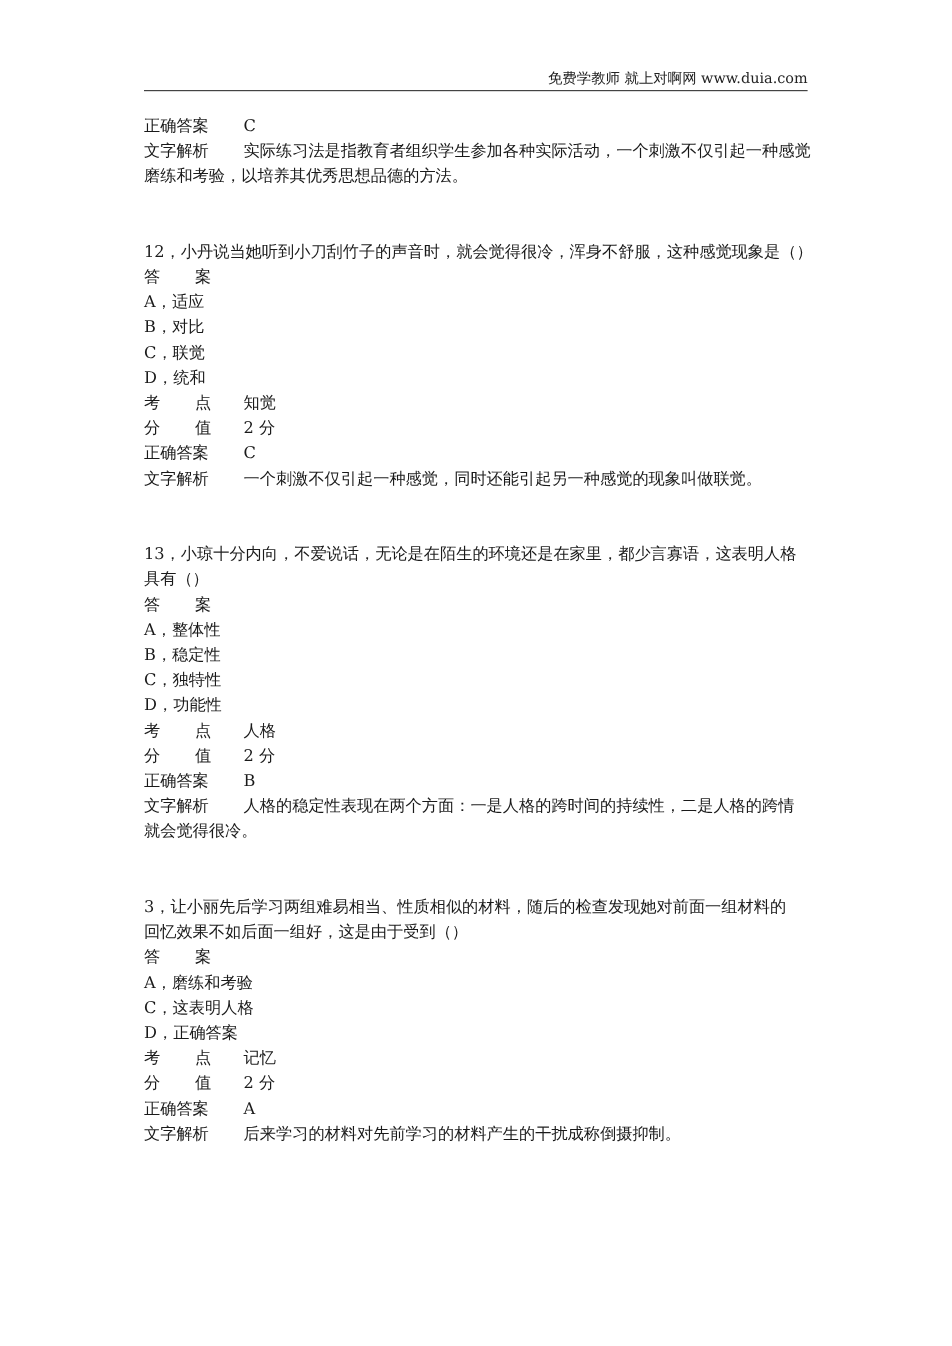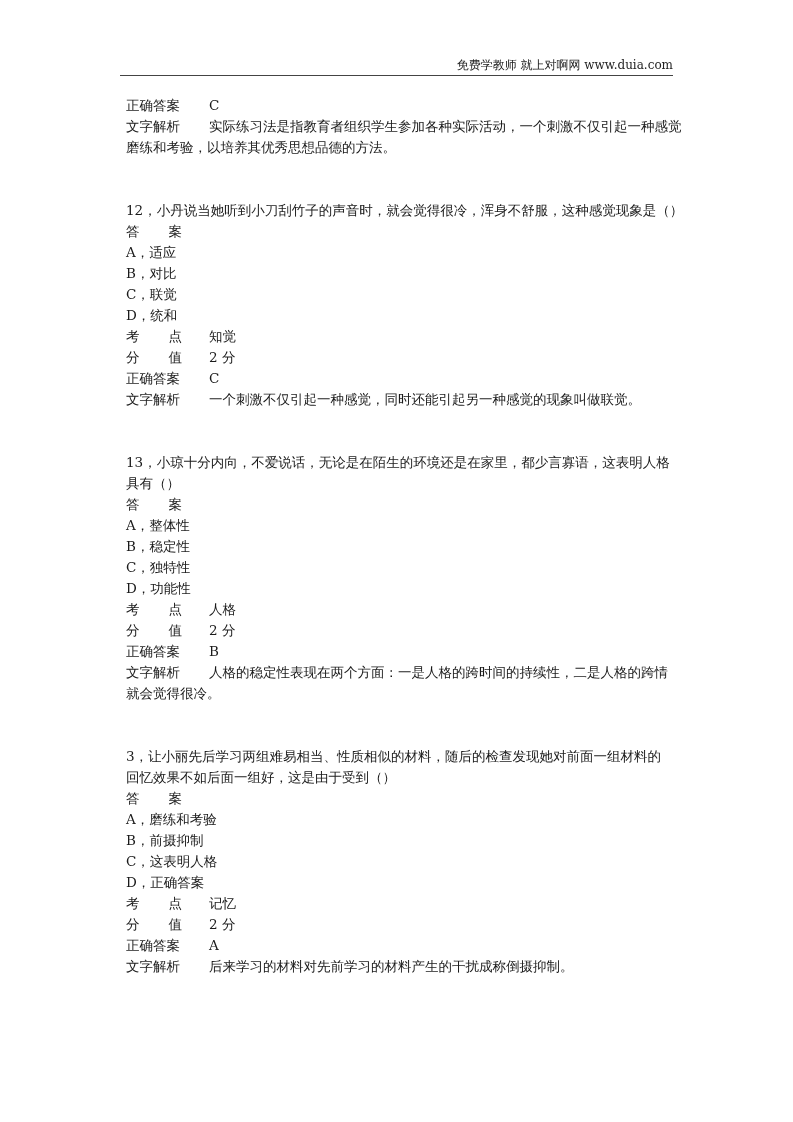--- a/index.html
+++ b/index.html
@@ -4,21 +4,21 @@
 <style>
   html, body { margin: 0; padding: 0; background: #ffffff; }
   body { width: 793px; height: 1122px; position: relative; overflow: hidden;
          font-family: "DejaVu Serif", "Liberation Serif", serif; color: #1a1a1a; }
   .header { position: absolute; left: 120px; top: 57px; width: 553px; text-align: right;
             font-size: 12px; line-height: 16px; color: #222; }
   .rule { position: absolute; left: 120px; top: 75px; width: 553px; height: 0;
           border-top: 1px solid #444; }
   .content { position: absolute; left: 120px; top: 95px; width: 555px;
              font-size: 13.5px; line-height: 21px; }
-  .row { display: flex; white-space: nowrap; margin-left: 6px; }
+  .row { display: flex; white-space: nowrap; }
   .lbl { width: 83px; flex: none; }
   .lbl.spread { display: flex; justify-content: space-between; width: 56px; margin-right: 27px; }
   .gap-lg { height: 42px; }
   .block { }
 </style>
 </head>
 <body>
 
 <div class="header">免费学教师  就上对啊网  www.duia.com</div>
 <div class="rule"></div>
@@ -124,21 +124,20 @@
   <div class="block">
     <div class="row">3，让小丽先后学习两组难易相当、性质相似的材料，随后的检查发现她对前面一组材料的</div>
     <div class="row">回忆效果不如后面一组好，这是由于受到（）</div>
     <div class="row">
       <span class="lbl spread">
         <span>答</span>
         <span>案</span>
       </span>
     </div>
     <div class="row">A，磨练和考验</div>
-    <div class="row">B，前摄抑制</div>
     <div class="row">C，这表明人格</div>
     <div class="row">D，正确答案</div>
     <div class="row">
       <span class="lbl spread">
         <span>考</span>
         <span>点</span>
       </span>
       <span>记忆</span>
     </div>
     <div class="row">

